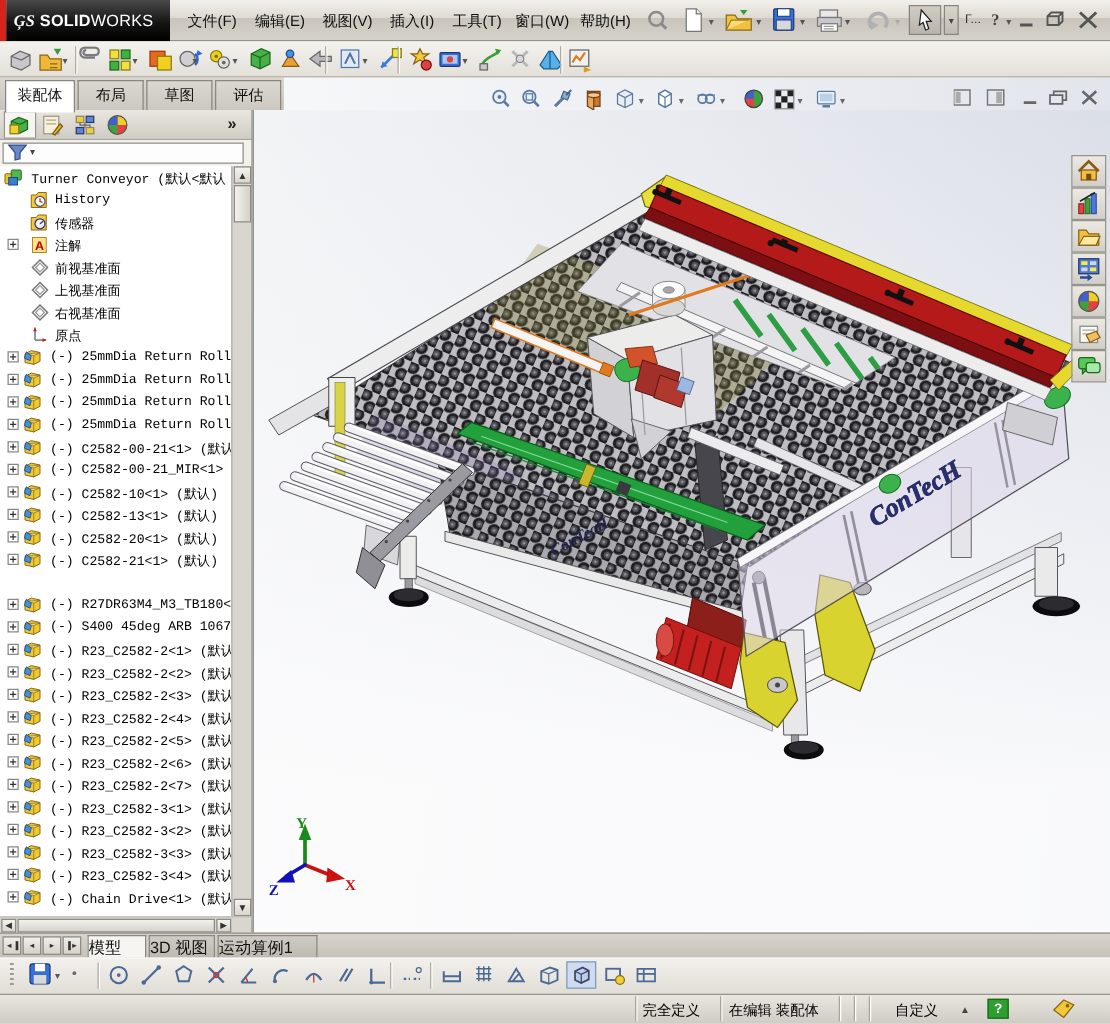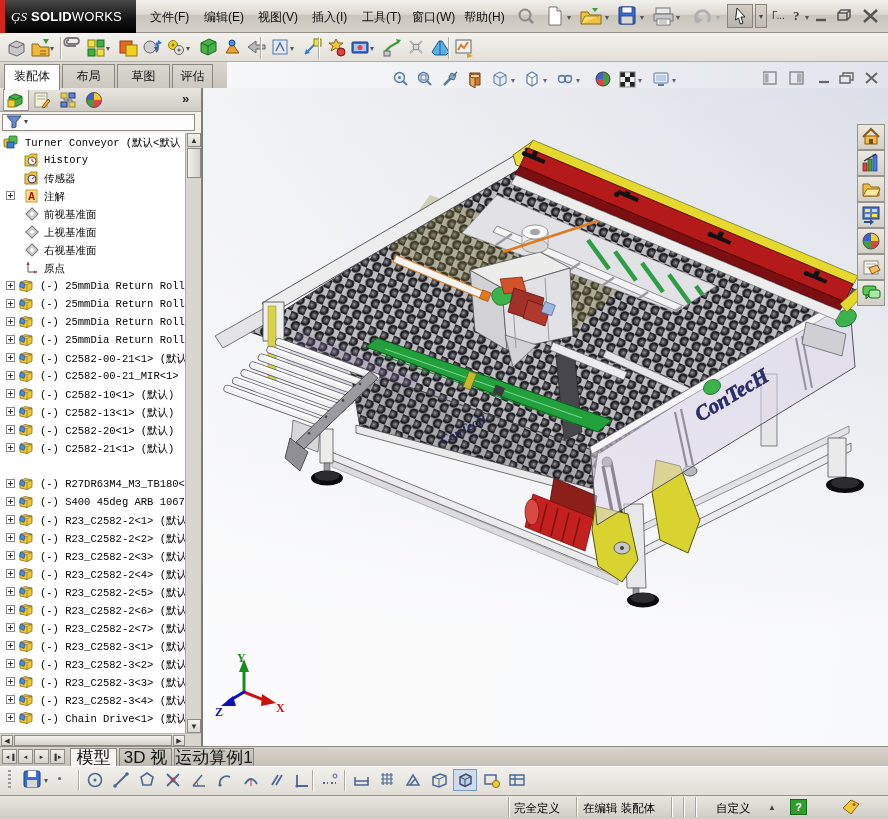--- a/index.html
+++ b/index.html
@@ -37,31 +37,31 @@
 .trow .t{position:absolute;top:3px;}
 .plus{position:absolute;width:9px;height:9px;border:1px solid #888;background:#fff;top:4px;}
 .plus:before{content:"";position:absolute;left:1px;top:3px;width:5px;height:1px;background:#333;}
 .plus:after{content:"";position:absolute;left:3px;top:1px;width:1px;height:5px;background:#333;}
 .sbtn{position:absolute;background:linear-gradient(180deg,#f4f3ef,#d9d6cf);border:1px solid #8f8c85;
  color:#333;font-size:8px;text-align:center;}
 
 #btabs{left:0;top:746px;width:888px;height:20px;background:linear-gradient(180deg,#d8d4cd,#c6c2ba);border-top:1px solid #8e8b84;}
 #skbar{left:0;top:766px;width:888px;height:29px;background:linear-gradient(180deg,#f2f0ec,#e1ded7);border-top:1px solid #fff;}
 #sbar{left:0;top:795px;width:888px;height:24px;background:linear-gradient(180deg,#e9e6e0,#cfccc5);border-top:1px solid #9a968e;font-size:11px;color:#000;}
-.btab{top:748px;height:18px;font-size:17px;color:#111;text-align:center;line-height:17px;
+.btab{top:748px;height:18px;font-size:13px;color:#111;line-height:17px;
  border:1px solid #8a877f;border-bottom:none;background:linear-gradient(180deg,#cfccc5,#bdb9b1);}
 .btab.active{background:#f6f5f2;}
 </style></head>
 <body>
 <div id="stage">
 
 <div class="abs" id="titlebar"></div>
 <div class="abs" id="redsliver"></div>
 <div class="abs" id="logoblk"></div>
-<div class="abs" id="logotxt"><i style="font-family:'Liberation Serif',serif;font-weight:normal;">ĢS</i> SOLID<span style="font-weight:normal">WORKS</span></div>
+<div class="abs" id="logotxt"><i style="font-family:'Liberation Serif',serif;font-weight:bold;">ĢS</i> SOLID<span style="font-weight:normal">WORKS</span></div>
 <div class="abs menu" style="left:150px;">文件(F)</div>
 <div class="abs menu" style="left:204px;">编辑(E)</div>
 <div class="abs menu" style="left:258px;">视图(V)</div>
 <div class="abs menu" style="left:312px;">插入(I)</div>
 <div class="abs menu" style="left:362px;">工具(T)</div>
 <div class="abs menu" style="left:412px;">窗口(W)</div>
 <div class="abs menu" style="left:464px;">帮助(H)</div>
 <div class="abs" id="tbar-icons">
 <svg class="abs" style="left:516px;top:6px" width="20" height="20" viewBox="0 0 20 20">
         <circle cx="9" cy="9" r="5.5" fill="none" stroke="#8a8a8a" stroke-width="2"></circle>
@@ -204,21 +204,21 @@
       <div class="abs" style="left:260px;top:37px;width:1px;height:22px;background:#b0aca4;box-shadow:1px 0 0 #fff"></div>
       <div class="abs" style="left:318px;top:37px;width:1px;height:22px;background:#b0aca4;box-shadow:1px 0 0 #fff"></div>
       <div class="abs" style="left:448px;top:37px;width:1px;height:22px;background:#b0aca4;box-shadow:1px 0 0 #fff"></div>
     </div>
 
 <div class="abs" id="vptop"></div>
 <div class="abs" id="tabrow"></div>
 <div class="abs tab active" style="left:4px;width:56px;">装配体</div>
 <div class="abs tab" style="left:62px;width:53px;">布局</div>
 <div class="abs tab" style="left:117px;width:53px;text-align:center;">草图</div>
-<div class="abs tab" style="left:172px;width:41px;">评估</div>
+<div class="abs tab" style="left:172px;width:53px;">评估</div>
 
 <div class="abs" id="viewport"></div>
 <div class="abs" id="modelsvg" style="left:202px;top:62px;width:686px;height:684px;"><svg width="686" height="684" viewBox="202 62 686 684">
 <defs>
 <pattern id="dots" width="13" height="17.2" patternUnits="userSpaceOnUse" patternTransform="rotate(23)">
  <circle cx="3" cy="4" r="5.2" fill="#1e1e22"></circle>
             <circle cx="3" cy="4" r="2.8" fill="#54545a"></circle>
             <circle cx="3" cy="4" r="1.1" fill="#96969c"></circle>
  <circle cx="9.7" cy="12.6" r="5.2" fill="#1e1e22"></circle>
             <circle cx="9.7" cy="12.6" r="2.8" fill="#54545a"></circle>

